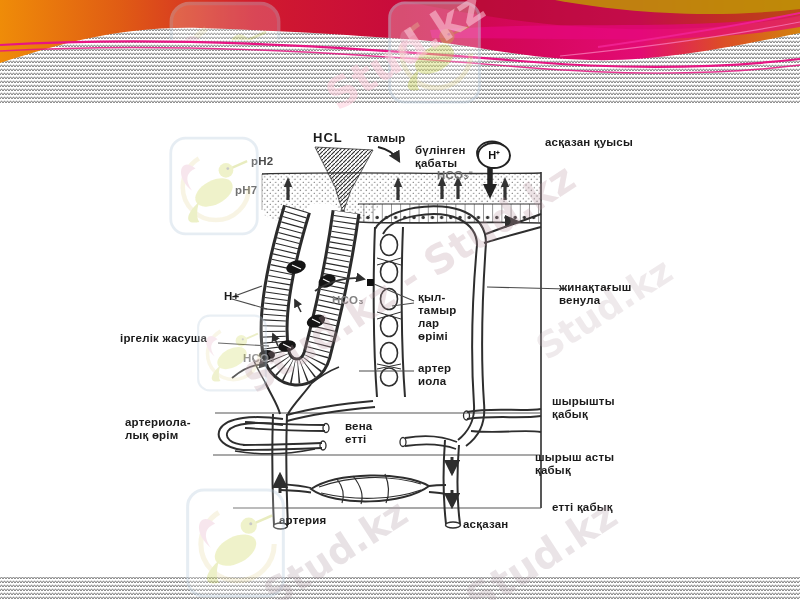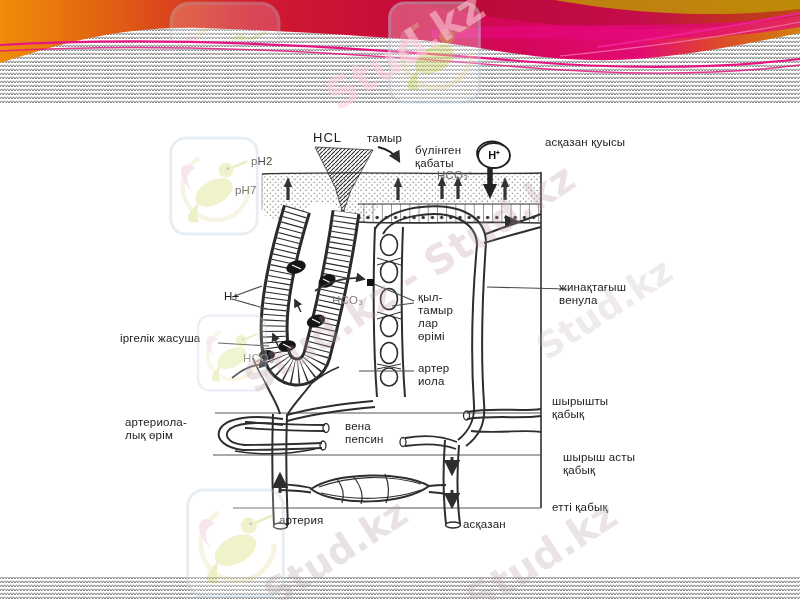--- a/index.html
+++ b/index.html
@@ -1,21 +1,21 @@
 <!DOCTYPE html>
 <html><head>
 <meta charset="utf-8">
 <style>
   html,body{margin:0;padding:0;background:#fff;}
   #slide{position:relative;width:800px;height:600px;overflow:hidden;background:#fff;
          font-family:"Liberation Sans",sans-serif;}
   svg{display:block;}
   
   #diagram{position:absolute;left:115px;top:115px;width:580px;height:460px;z-index:3;}
-  .lbl{position:absolute;font-weight:normal;font-size:11.5px;line-height:13px;
+  .lbl{position:absolute;font-weight:bold;font-size:11.5px;line-height:13px;
        color:#1b1b1b;white-space:pre-line;letter-spacing:.2px;z-index:6;}
   .lbl.big{font-size:13px;letter-spacing:1px;}
   .lbl.gray{color:#808080;}
   .lbl.soft{color:#4a4a4a;}
   .hcirc{position:absolute;width:30px;height:23px;border:2px solid #222;border-radius:50%;
          text-align:center;line-height:22px;font-weight:bold;font-size:11px;color:#111;
          background:#fff;z-index:5;}
   
   .wm{position:absolute;font-family:"DejaVu Sans",sans-serif;font-weight:bold;
       transform:rotate(-33deg);transform-origin:left center;z-index:7;pointer-events:none;
@@ -278,24 +278,24 @@
 өрімі</div>
     <div class="lbl" style="left:444px;top:166px">жинақтағыш
 венула</div>
     <div class="lbl" style="left:5px;top:217px">іргелік жасуша</div>
     <div class="lbl gray" style="left:128px;top:237px">HCO₃</div>
     <div class="lbl" style="left:303px;top:247px">артер
 иола</div>
     <div class="lbl" style="left:10px;top:301px">артериола-
 лық өрім</div>
     <div class="lbl" style="left:230px;top:305px">вена
-пепсин</div>
+етті</div>
     <div class="lbl" style="left:437px;top:280px">шырышты
 қабық</div>
-    <div class="lbl" style="left:448px;top:336px">шырыш асты
+    <div class="lbl" style="left:420px;top:336px">шырыш асты
 қабық</div>
     <div class="lbl" style="left:437px;top:386px">етті қабық</div>
     <div class="lbl" style="left:164px;top:399px">артерия</div>
     <div class="lbl" style="left:348px;top:403px">асқазан</div>
   </div>
 
   <svg class="logo" style="left:337px;top:0;opacity:.5" width="195" height="105" viewBox="0 0 100 110">
       <use href="#birdlogo"></use>
     </svg>
   <svg class="logo" style="left:165px;top:0;opacity:.35" width="120" height="40" viewBox="0 0 100 35">

